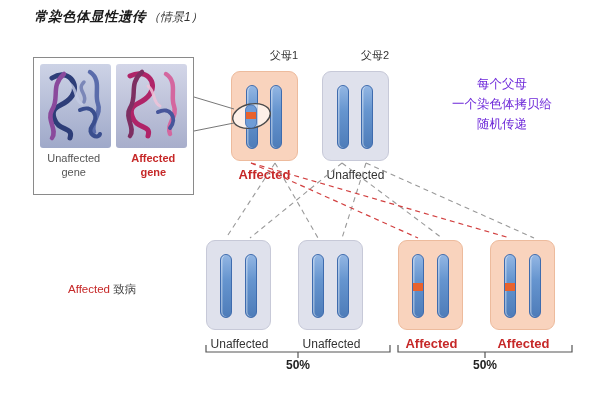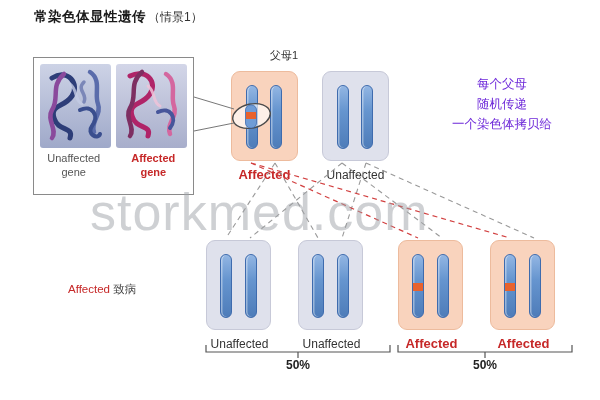--- a/index.html
+++ b/index.html
@@ -2,21 +2,21 @@
 <html style="--affected-text: #c62828; --affected-card-bg: #f9d3bd; --affected-card-border: #edbb9d; --unaffected-card-bg: #dfe1ec; --unaffected-card-border: #c7c9d8; --chromosome-fill: #6695cf; --chromosome-border: #3e6bae; --mutation-orange: #e8622d; --dashed-gray: #999999; --dashed-red: #d24040; --watermark-gray: #9fa3a8;"><head>
 <meta charset="utf-8">
 <style>
   html,body{margin:0;padding:0;background:#fff;}
   body{font-family:"Liberation Sans","DejaVu Sans",sans-serif;}
   #canvas{position:relative;width:600px;height:400px;background:#ffffff;overflow:hidden;}
 
   .abs{position:absolute;}
 
   
-  .title{left:34px;top:8px;font-size:13.5px;color:#1a1a1a;z-index:2;}
+  .title{left:34px;top:8px;font-size:13.5px;color:#1a1a1a;z-index:2;font-style:italic;}
   .title .main{font-weight:bold;letter-spacing:.5px;}
   .title .sub{font-size:12px;color:#333;margin-left:2px;}
 
   
   .gene-box{left:33px;top:57px;width:161px;height:138px;background:#fff;
     border:1.5px solid #8a8a8a;box-sizing:border-box;z-index:2;}
   .gene-panels{display:flex;gap:5px;padding:6px 6px 0 6px;}
   .gene-panel{width:71px;height:84px;border-radius:3px;overflow:hidden;}
   .gene-labels{display:flex;margin-top:4px;}
   .gene-label{width:50%;text-align:center;font-size:11px;line-height:1.25;color:#555;}
@@ -119,39 +119,40 @@
         <div>gene</div>
       </div>
       <div class="gene-label red">
         <div>Affected</div>
         <div>gene</div>
       </div>
     </div>
   </div>
 
   <div class="abs parent-name" style="left:231px;">父母1</div>
+  <div class="abs parent-name" style="left:322px;">父母2</div>
 
   <div class="card affected" style="left:231px;top:71px;">
     <div class="chrom" style="left:14px;">
         <span class="mut"></span>
       </div>
     <div class="chrom" style="left:38px;"></div>
   </div>
   <div class="card unaffected" style="left:322px;top:71px;">
     <div class="chrom" style="left:14px;"></div>
     <div class="chrom" style="left:38px;"></div>
   </div>
 
   <div class="abs status parent red" style="left:211px;"><span class="txt">Affected</span></div>
   <div class="abs status parent" style="left:302px;"><span class="txt">Unaffected</span></div>
 
   <div class="abs side-note">
     <div>每个父母</div>
+    <div>一个染色体拷贝给</div>
     <div>随机传递</div>
-    <div>一个染色体拷贝给</div>
   </div>
 
 
   <div class="abs legend">
     <div><span class="aff">Affected</span> <span class="cn">致病</span></div>
   </div>
 
   <div class="card child unaffected" style="left:206px;top:240px;">
     <div class="chrom" style="left:13px;"></div>
     <div class="chrom" style="left:38px;"></div>
@@ -210,15 +211,14 @@
       <line x1="251" y1="163" x2="418" y2="238"></line>
       <line x1="251" y1="163" x2="510" y2="238"></line>
     </g>
 
     <g stroke="#555" stroke-width="1.2" fill="none">
       <path d="M206,345 L206,352 L390,352 L390,345 M298,352 L298,358"></path>
       <path d="M398,345 L398,352 L572,352 L572,345 M485,352 L485,358"></path>
     </g>
   </svg>
 
-  <div class="abs watermark">storkmed.com</div>
 
 </div>
 
 </body></html>

